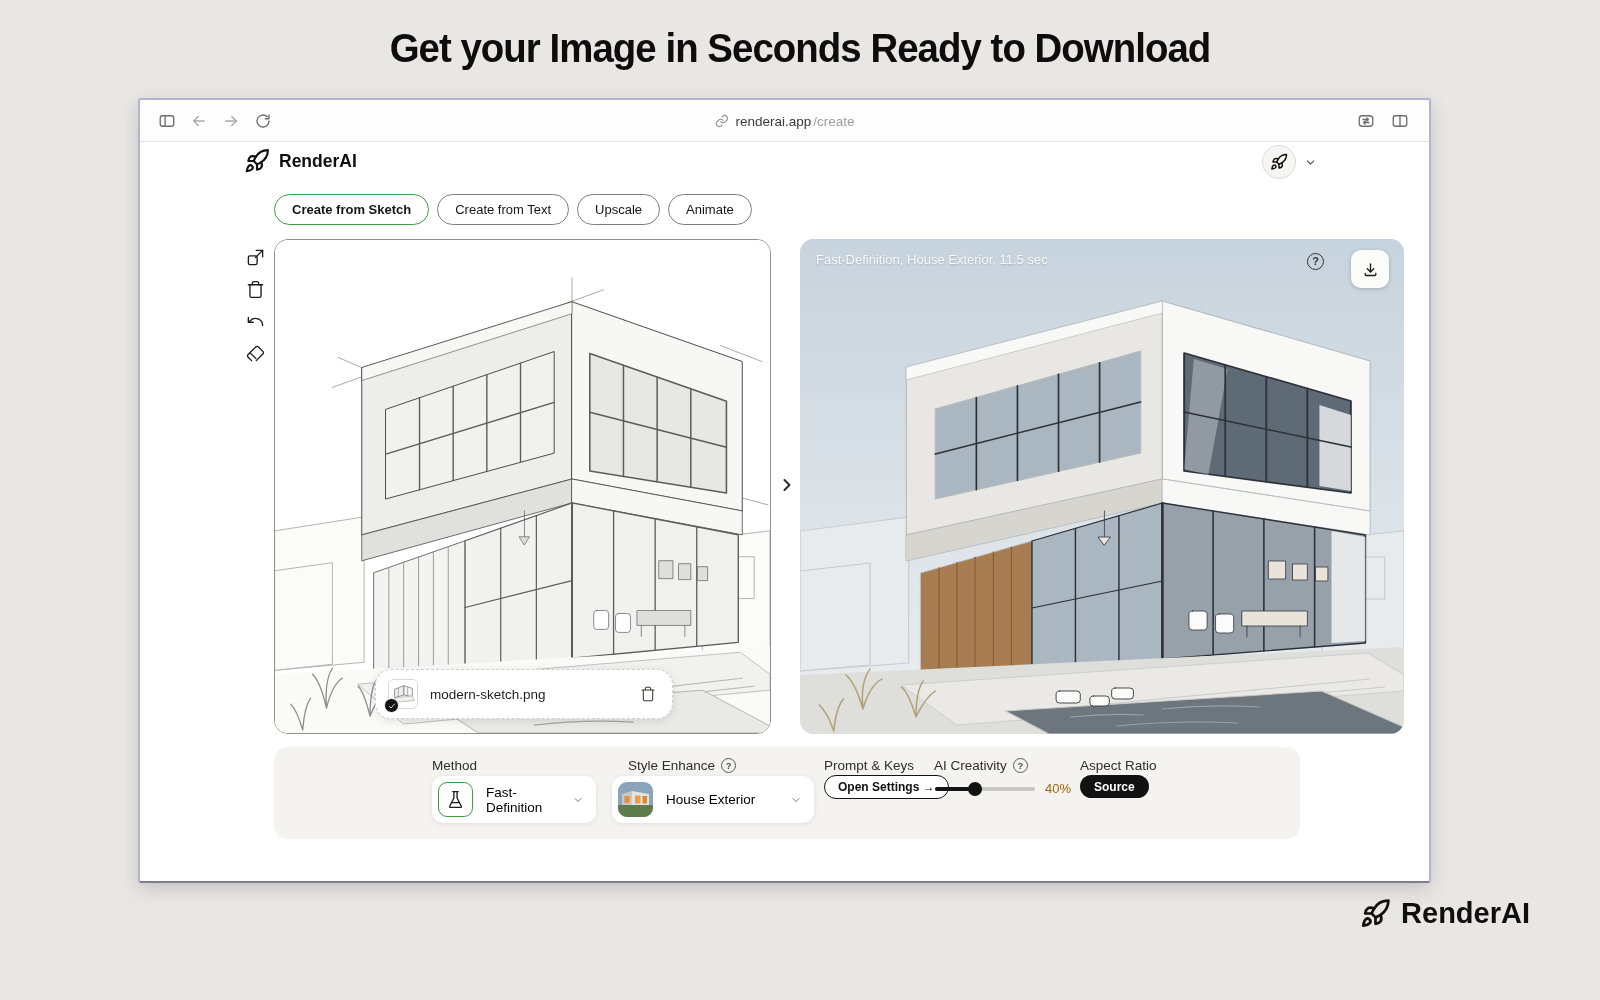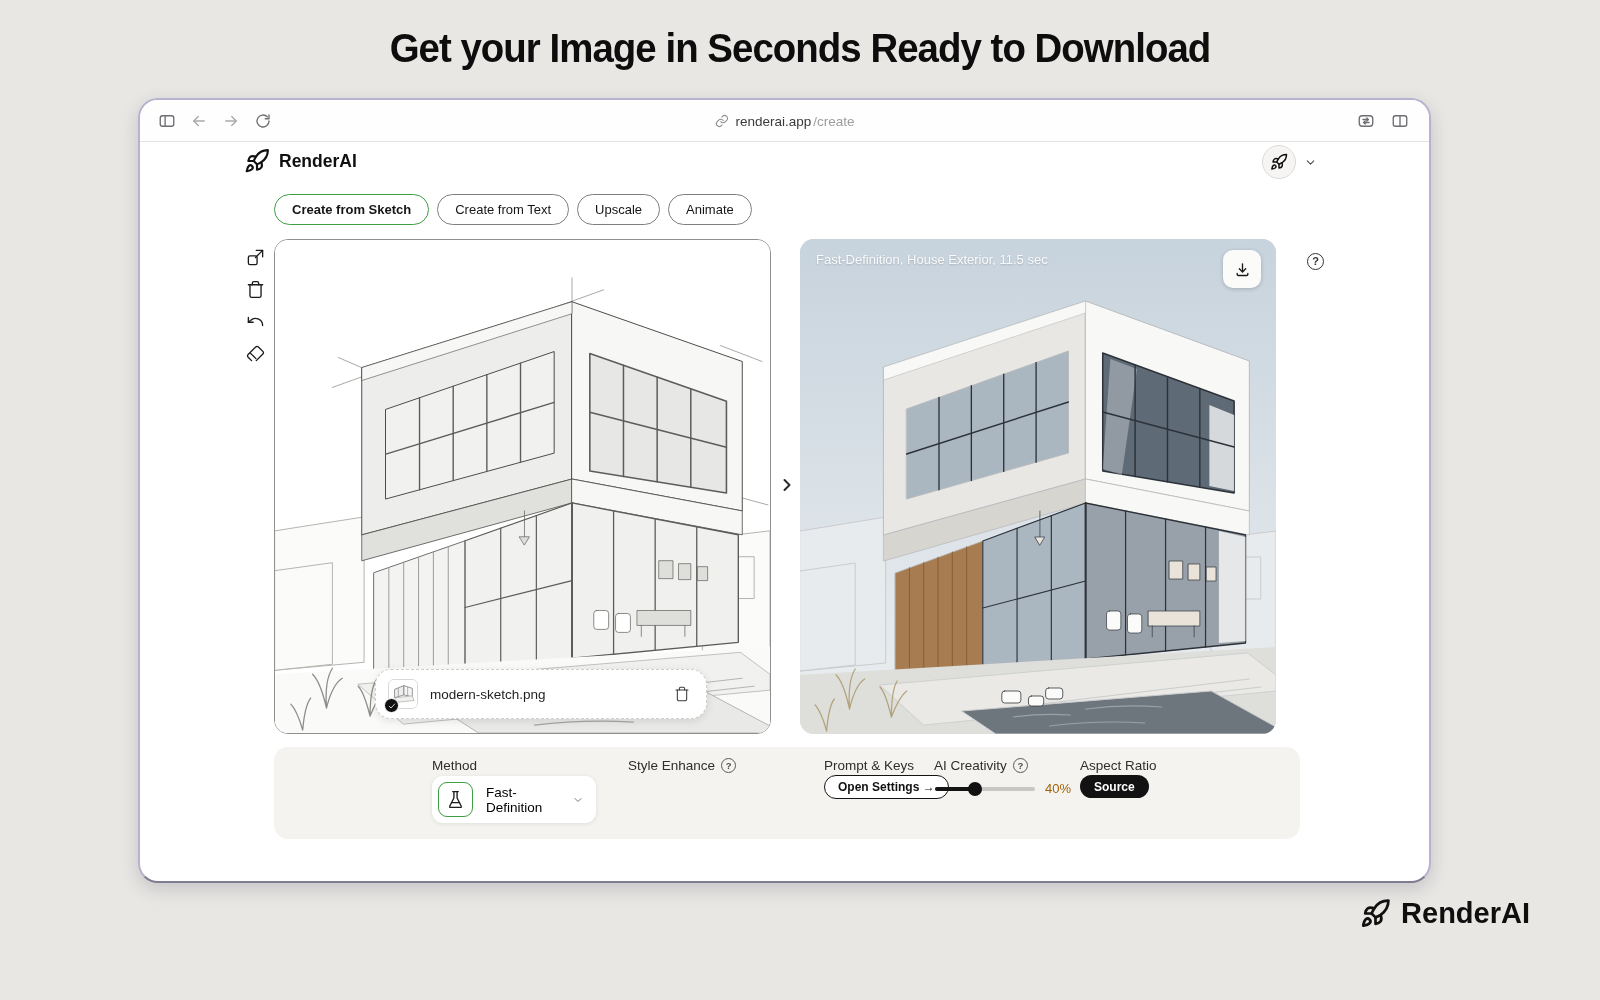--- a/index.html
+++ b/index.html
@@ -5,21 +5,21 @@
   * { margin:0; padding:0; box-sizing:border-box; }
   html,body { width:1600px; height:1000px; overflow:hidden; }
   body { background:#e9e7e4; font-family:"Liberation Sans", sans-serif; color:#111; position:relative; }
 
   
   .headline { position:absolute; top:26px; left:0; width:100%; text-align:center;
     font-size:40px; font-weight:700; letter-spacing:-1px; color:#0d0d0d; transform:scaleX(.96); }
 
   
   .window { position:absolute; left:138px; top:98px; width:1293px; height:785px;
-    background:#fff; border-radius:20px; border:2px solid #b6b2d0; border-bottom-color:#7e7c90;
+    background:#fff; border-radius:3px; border:2px solid #b6b2d0; border-bottom-color:#7e7c90;
     box-shadow:0 6px 18px rgba(40,40,60,.18); overflow:hidden; }
   .chrome { position:absolute; left:0; top:0; right:0; height:42px; background:#fefefe;
     border-bottom:1px solid #e4e3e1; display:flex; align-items:center; }
   .chrome-left { display:flex; align-items:center; gap:14px; padding-left:18px; }
   .chrome-icon { width:18px; height:18px; color:#6e6e72; display:inline-flex; }
   .chrome-icon.dim { color:#a9a9ad; }
   .chrome svg { width:100%; height:100%; fill:none; stroke:currentColor; stroke-width:1.8; stroke-linecap:round; stroke-linejoin:round; }
   .urlbar { position:absolute; left:50%; top:0; height:42px; transform:translateX(-50%);
     display:flex; align-items:center; gap:7px; font-size:13.5px; }
   .urlbar .link-ic { width:14px; height:14px; color:#8c8c90; }
@@ -45,21 +45,21 @@
   .tab.active { border-color:#3f9d46; font-weight:600; }
 
   
   .side-tools { position:absolute; left:106px; top:148px; display:flex; flex-direction:column; gap:13px; }
   .tool-btn { width:19px; height:19px; color:#1c1c1c; display:inline-flex; cursor:pointer; }
   .tool-btn svg { width:100%; height:100%; fill:none; stroke:currentColor; stroke-width:1.7; stroke-linecap:round; stroke-linejoin:round; }
 
   
   .canvas-panel { position:absolute; left:134px; top:139px; width:497px; height:495px;
     border:1.3px solid #8f8f8c; border-radius:14px; background:#fff; overflow:hidden; }
-  .result-panel { position:absolute; left:660px; top:139px; width:476px; height:495px;
+  .result-panel { position:absolute; left:660px; top:139px; width:604px; height:495px;
     border-radius:14px; overflow:hidden; background:#cfd8e0; }
   .art { position:absolute; inset:0; width:100%; height:100%; }
 
   .sketch-art { --bldg:#fbfbfa; --wall:#f7f7f5; --wall-shade:#ededeb; --wall-shade2:#e0e0dd;
     --glass-l:#f1f1ef; --glass-r:#e7e7e5; --glass-int:#f0f0ee; --mullion:#5c5c5a; --line:#4c4c4a;
     --line-faint:#b3b3b0; --reflection:transparent; --curtain-op:0; --wood:#f3f3f1; --wood-stripe:#9c9c99;
     --ground:#fafaf8; --terrace:#f1f1ef; --pool:#e9e9e7; --pool-ripple:#a5a5a2; --grass:#8d8d8a;
     --interior:#dededb; --furniture:#ffffff; --construct:#9e9e9b; }
   .render-art { --bldg:#e8ebed; --wall:#f8f8f6; --wall-shade:#e8e7e3; --wall-shade2:#d6d5d0;
     --glass-l:#aab6c0; --glass-r:#5e6a76; --glass-int:#98a1a9; --mullion:#2d3239; --line:#b8bbbd;
@@ -82,21 +82,21 @@
 
   .panel-chevron { position:absolute; left:637px; top:375px; width:20px; height:20px; color:#2a2a2a; cursor:pointer; }
   .panel-chevron svg { width:100%; height:100%; fill:none; stroke:currentColor; stroke-width:2.4; stroke-linecap:round; stroke-linejoin:round; }
   .result-help { position:absolute; left:1167px; top:151px; }
   .help-circle { width:17px; height:17px; border:1.5px solid #333; border-radius:50%; display:inline-flex;
     align-items:center; justify-content:center; font-size:11px; font-weight:700; color:#333; cursor:pointer; }
   .help-dot { width:15px; height:15px; border:1.3px solid #5a5a58; border-radius:50%; display:inline-flex;
     align-items:center; justify-content:center; font-size:9.5px; font-weight:700; color:#4c4c4a; cursor:pointer; }
 
   
-  .file-chip { position:absolute; left:100px; bottom:14px; width:332px; height:50px; background:#fff;
+  .file-chip { position:absolute; left:100px; bottom:14px; width:298px; height:50px; background:#fff;
     border:1.4px dashed #cfcecа; border:1.4px dashed #cfceca; border-radius:16px; box-shadow:0 2px 8px rgba(0,0,0,.1);
     display:flex; align-items:center; padding:0 16px 0 12px; gap:12px; }
   .chip-thumb { position:relative; width:30px; height:30px; flex:0 0 auto; }
   .chip-thumb .tsvg { width:30px; height:30px; border-radius:6px; border:1px solid #d9d8d5; background:#fff; display:block; }
   .chip-check { position:absolute; left:-4px; bottom:-4px; width:15px; height:15px; background:#111; border-radius:50%;
     border:1.5px solid #fff; display:flex; align-items:center; justify-content:center; }
   .chip-check svg { width:8px; height:8px; fill:none; stroke:#fff; stroke-width:2.4; stroke-linecap:round; stroke-linejoin:round; }
   .chip-name { font-size:13.5px; color:#1f1f1f; flex:1; }
   .chip-trash { width:16px; height:16px; color:#3c3c3a; display:inline-flex; cursor:pointer; }
   .chip-trash svg { width:100%; height:100%; fill:none; stroke:currentColor; stroke-width:1.6; stroke-linecap:round; stroke-linejoin:round; }
@@ -453,20 +453,37 @@
         <svg width="12" height="12" viewBox="0 0 24 24">
             <path d="m6 9 6 6 6-6"></path>
           </svg>
       </span>
     </div>
 
     <span class="ctl-label" style="left:354px;">
       <span>Style Enhance</span>
       <span class="help-dot">?</span>
     </span>
+    <div class="dd" style="left:338px; width:202px;">
+      <svg class="dd-thumb" viewBox="0 0 35 35">
+        <rect width="35" height="35" fill="#8aa4bc"></rect>
+        <rect y="23" width="35" height="12" fill="#5f7d4c"></rect>
+        <polygon points="4,23 4,12 14,9 14,23" fill="#c9c9c4"></polygon>
+        <polygon points="14,9 31,12 31,23 14,23" fill="#e4e4df"></polygon>
+        <rect x="6.5" y="14" width="5" height="7" fill="#e0903e"></rect>
+        <rect x="17" y="13.5" width="5.5" height="8" fill="#e8a04a"></rect>
+        <rect x="24.5" y="14" width="4.5" height="7.5" fill="#d88a38"></rect>
+      </svg>
+      <span class="dd-text">House Exterior</span>
+      <span class="chev">
+        <svg width="12" height="12" viewBox="0 0 24 24">
+            <path d="m6 9 6 6 6-6"></path>
+          </svg>
+      </span>
+    </div>
 
     <span class="ctl-label" style="left:550px;">
       <span>Prompt &amp; Keys</span>
     </span>
     <button class="outline-btn" style="left:550px;">Open Settings →</button>
 
     <span class="ctl-label" style="left:660px;">
       <span>AI Creativity</span>
       <span class="help-dot">?</span>
     </span>

